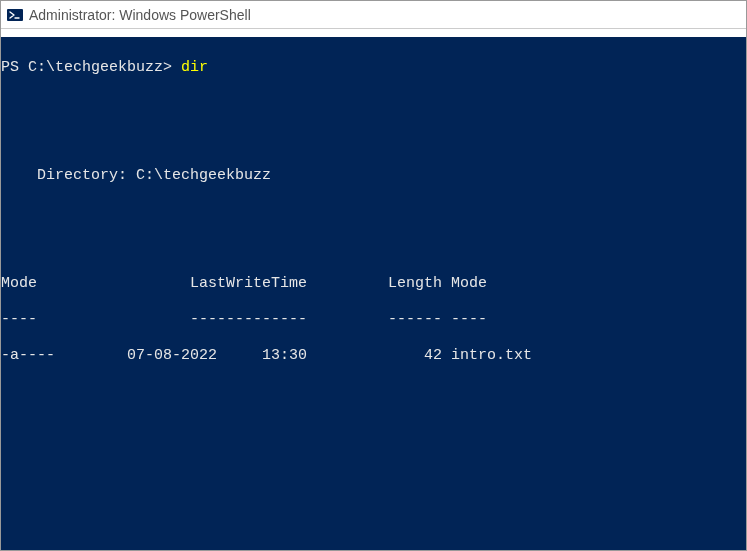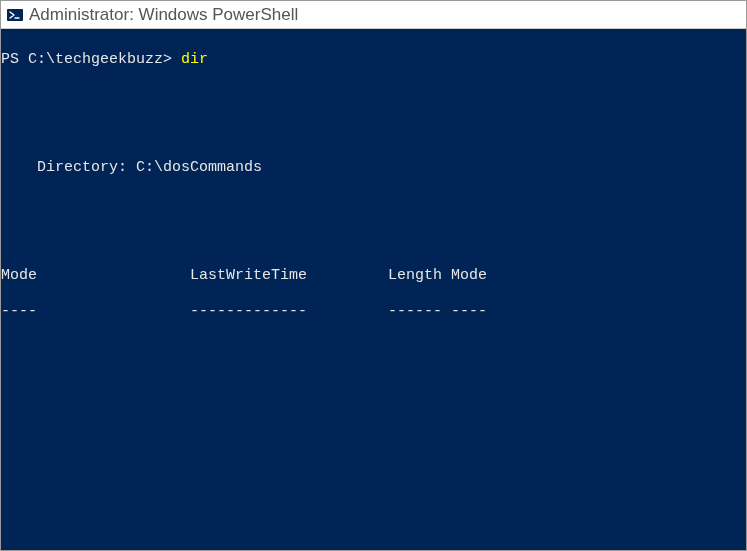--- a/index.html
+++ b/index.html
@@ -18,40 +18,41 @@
   border: 1px solid #999;
 }
 .titlebar {
   height: 28px;
   background: #fff;
   display: flex;
   align-items: center;
   padding: 0 6px;
   border-bottom: 1px solid #ccc;
   font-family: "Segoe UI", Tahoma, sans-serif;
-  font-size: 17px;
+  font-size: 14px;
   color: #555;
   gap: 6px;
 }
 .titlebar .icon-box {
   width: 16px;
   height: 16px;
   display: inline-flex;
   align-items: center;
   justify-content: center;
 }
 .terminal {
   flex: 1;
   background: #012456;
   color: #e6e6e6;
   font-size: 15px;
   line-height: 1.2;
   padding: 4px 0 0 0;
   white-space: pre;
   overflow: hidden;
+  margin-top: 8px;
 }
 .line { min-height: 1.2em; }
 .prompt { color: #e6e6e6; }
 .cmd { color: #ffff00; }
 .hdr-underline { letter-spacing: 0; }
 </style>
 </head>
 <body>
 
 <div class="window">
@@ -63,25 +64,26 @@
         <line x1="8" y1="11" x2="12" y2="11" stroke="#fff" stroke-width="1.4" stroke-linecap="round"></line>
       </svg>
     </span>
     <span>Administrator: Windows PowerShell</span>
   </div>
 
   <div class="terminal">
 <div class="line"><span class="prompt">PS C:\techgeekbuzz&gt; </span><span class="cmd">dir</span></div>
 <div class="line"> </div>
 <div class="line"> </div>
-<div class="line">    Directory: C:\dosCommands</div>
+<div class="line">    Directory: C:\techgeekbuzz</div>
 <div class="line"> </div>
 <div class="line"> </div>
 <div class="line">Mode                 LastWriteTime         Length Mode</div>
 <div class="line hdr-underline">----                 -------------         ------ ----</div>
+<div class="line">-a----        07-08-2022     13:30             42 intro.txt</div>
 <div class="line"> </div>
 
 
 
 
 
 
 
 
 

